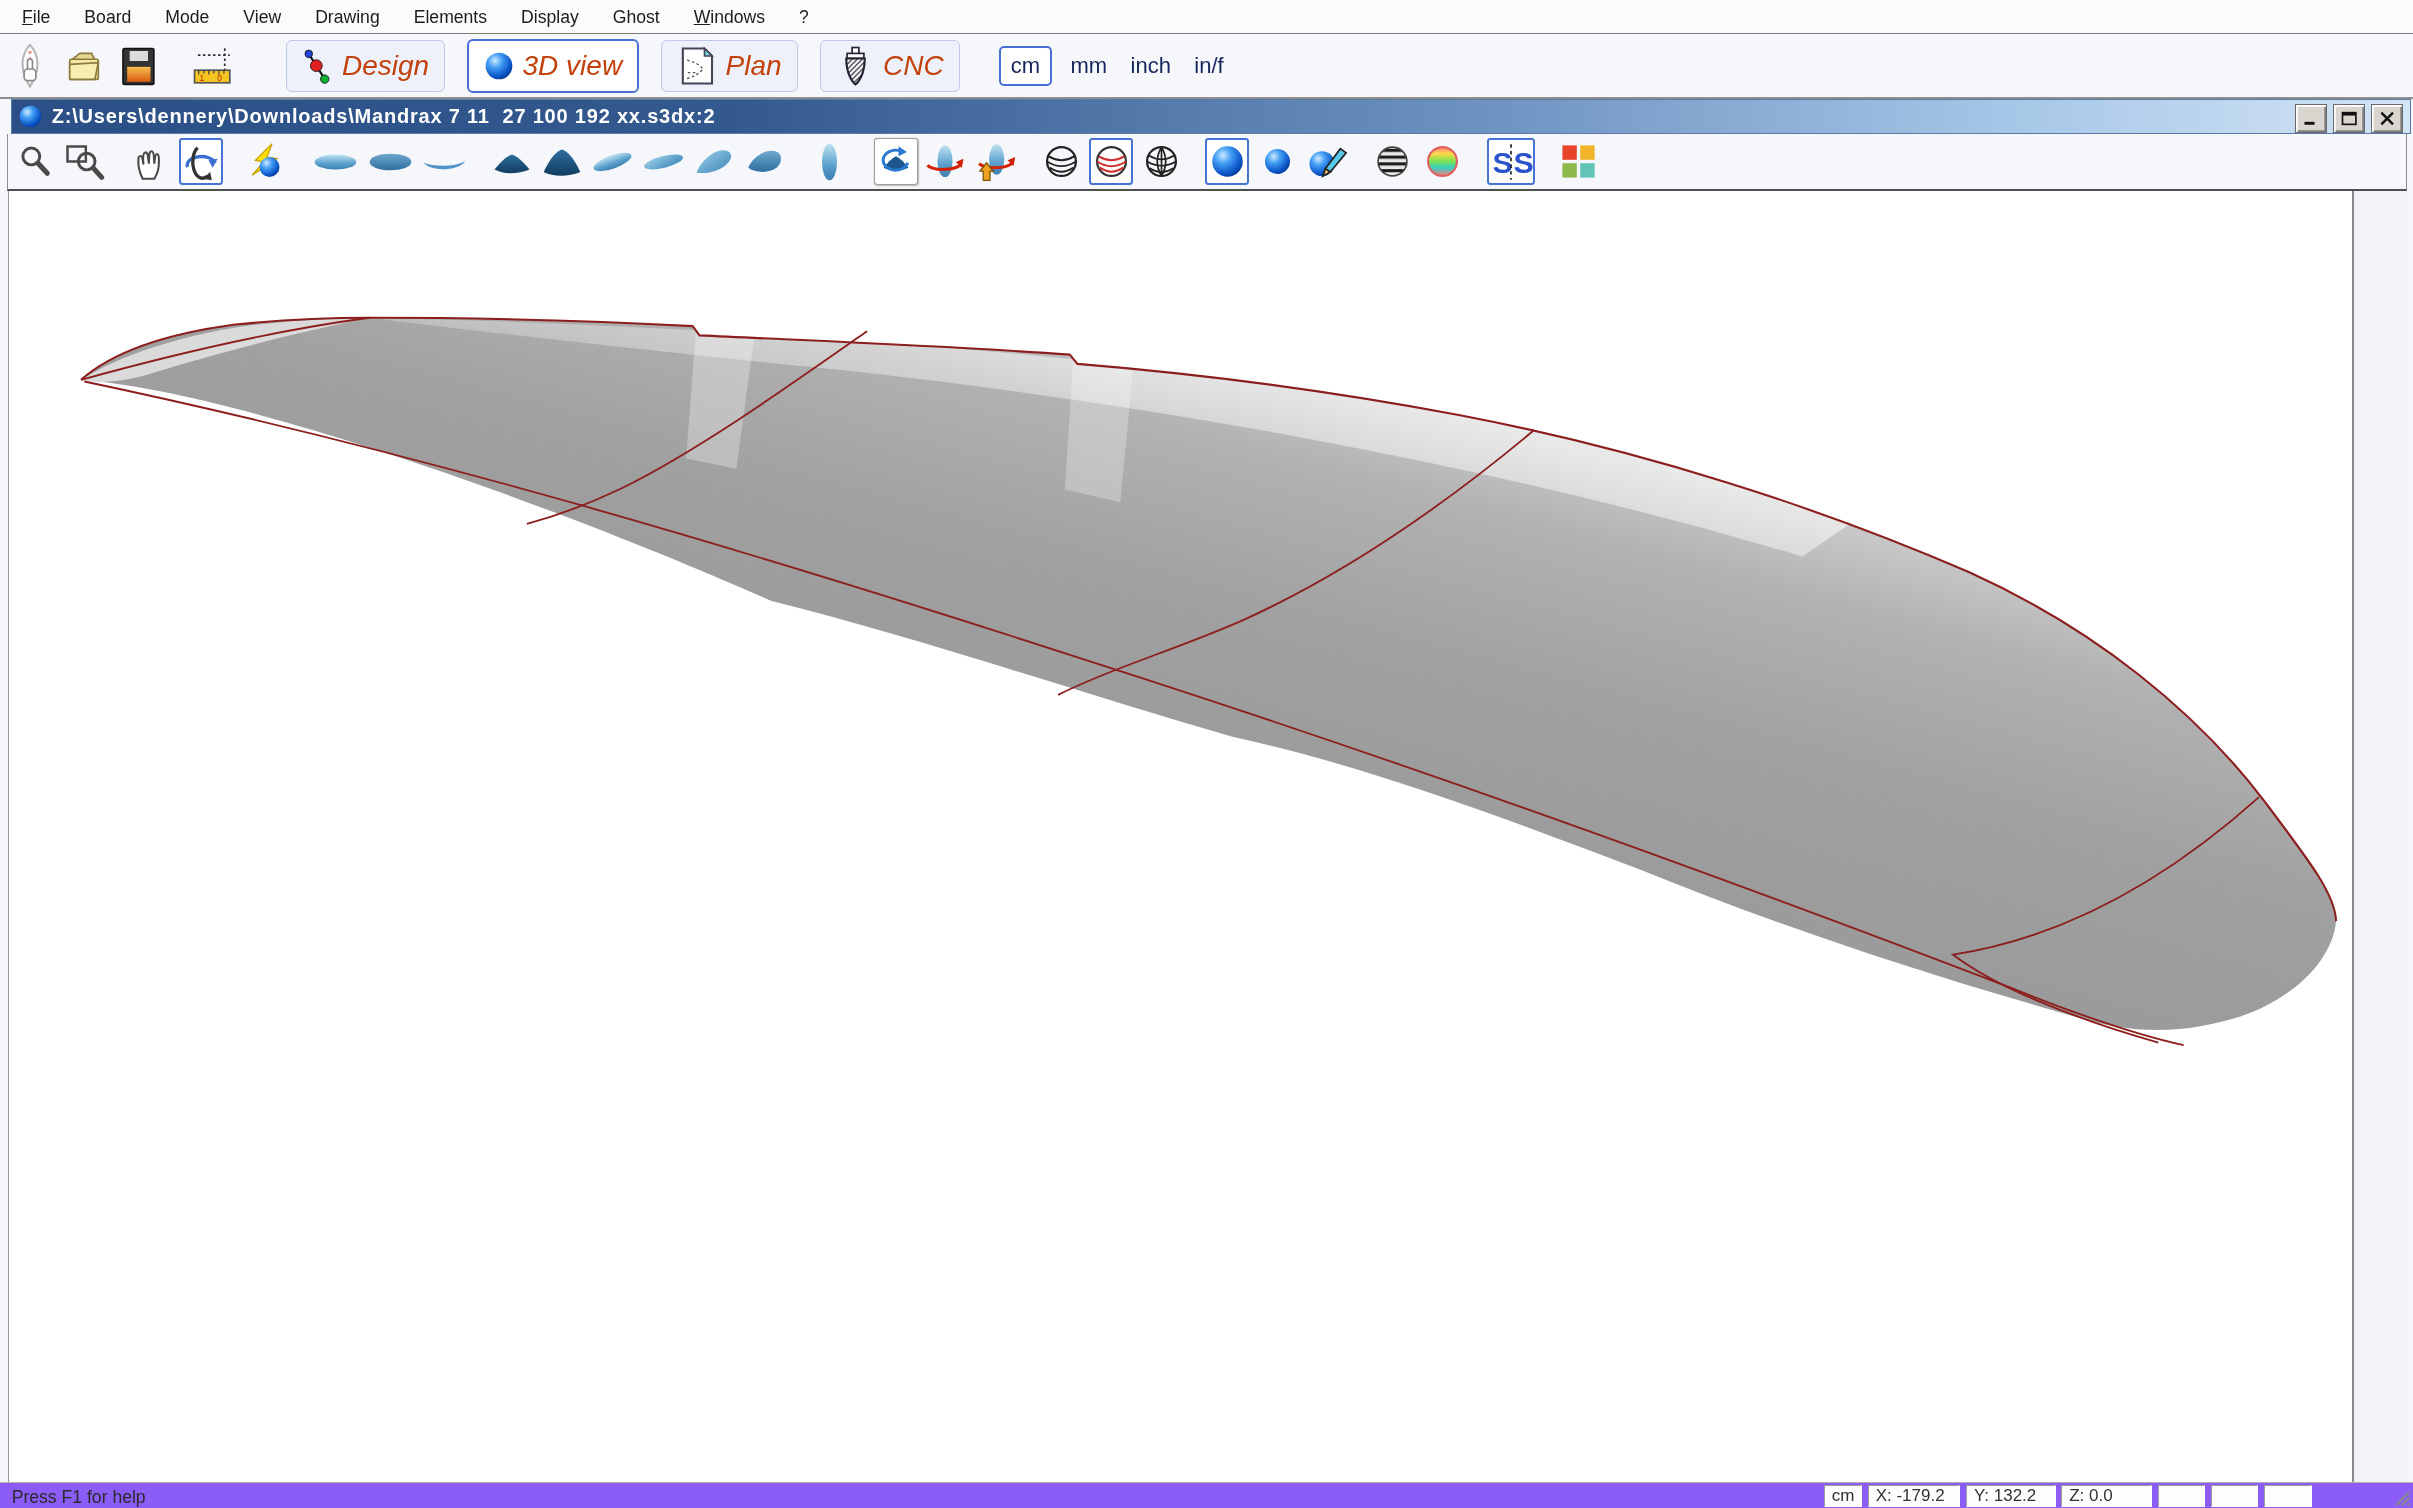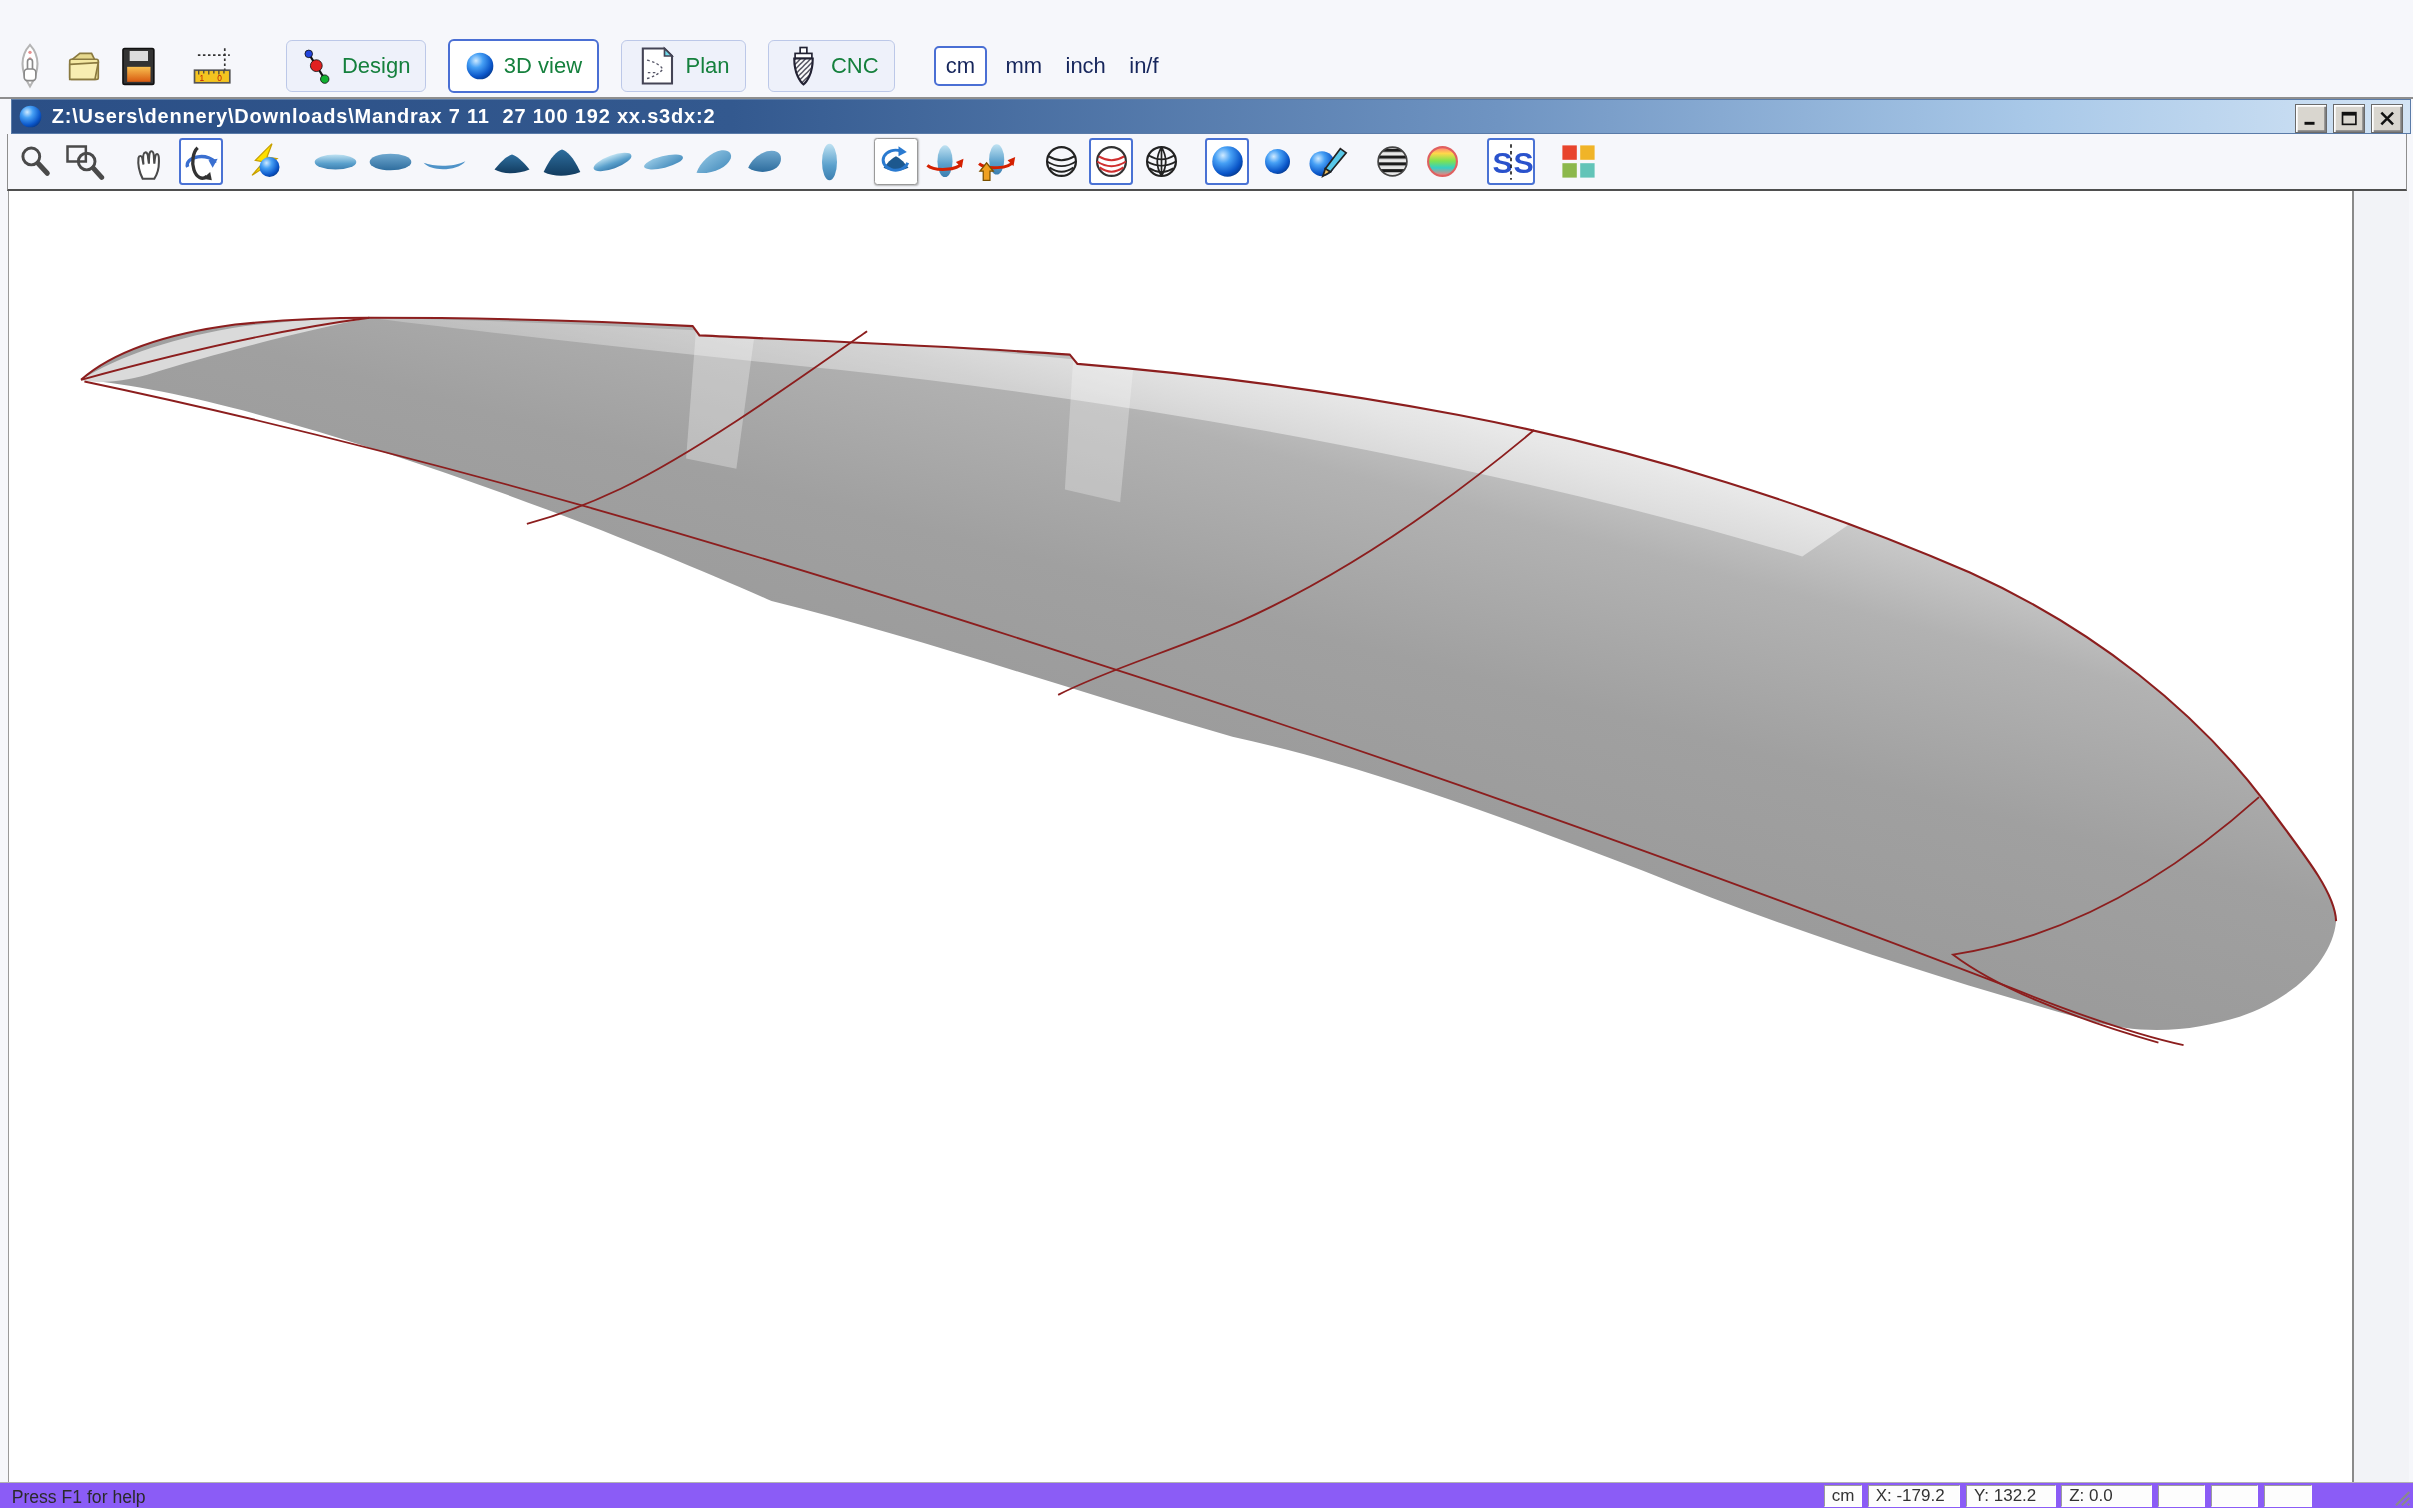--- a/index.html
+++ b/index.html
@@ -11,21 +11,21 @@
            border-bottom:1.7px solid #7e7e7e;display:flex;align-items:center;padding-left:5px;box-sizing:border-box;}
   .menu-item{font-size:17.6px;color:#1c1c1c;padding:0 17px;line-height:32px;cursor:default;}
   .menu-item u{text-decoration:underline;}
 
   
   #toolbar1{position:absolute;left:0;top:35px;width:2413px;height:64px;background:#f6f7fb;
             border-bottom:2.5px solid #8e8e8e;display:flex;align-items:center;box-sizing:border-box;}
   .t1icon{width:47px;height:50px;display:flex;align-items:center;justify-content:center;margin-left:6.7px;}
   .mode-btn{height:50px;display:flex;align-items:center;gap:8.4px;padding:0 15px;margin-left:22px;
             border:1.7px solid #bcc8e8;border-radius:5.9px;background:#eef1fa;}
-  .mode-btn .lbl{font-size:22px;color:#15803d;}
+  .mode-btn .lbl{font-size:28px;color:#c2410c;font-style:italic;}
   .mode-btn.active{border:2.5px solid #4a6fd4;background:#ffffff;}
   .units{display:flex;align-items:center;margin-left:39px;gap:3.4px;}
   .unit{font-size:22px;color:#16265c;padding:0 10px;}
   .unit-box{border:2.5px solid #4a6fd4;border-radius:5px;background:#fff;padding:5px 8.4px;margin-right:5px;}
   .unit-box .unit{padding:0 1.7px;}
 
   
   #child{position:absolute;left:6.7px;top:99px;width:2400px;height:1383px;}
   #childbar{position:absolute;left:4px;top:0;width:2400px;height:35px;
             background:linear-gradient(90deg,#2b4f86 0%,#33598f 30%,#6f94c2 62%,#a8c8e8 84%,#d3e4f5 100%);
@@ -119,20 +119,32 @@
     </linearGradient>
     <linearGradient id="gHL" x1="1400" y1="380" x2="1320" y2="720" gradientUnits="userSpaceOnUse">
       <stop offset="0%" stop-color="#ffffff" stop-opacity="0.65"></stop>
       <stop offset="100%" stop-color="#ffffff" stop-opacity="0"></stop>
     </linearGradient>
   </defs>
 </svg>
 
 <div id="app">
 
+  <div id="menubar">
+    <span class="menu-item"><u>F</u>ile</span>
+    <span class="menu-item">Board</span>
+    <span class="menu-item">Mode</span>
+    <span class="menu-item">View</span>
+    <span class="menu-item">Drawing</span>
+    <span class="menu-item">Elements</span>
+    <span class="menu-item">Display</span>
+    <span class="menu-item">Ghost</span>
+    <span class="menu-item"><u>W</u>indows</span>
+    <span class="menu-item">?</span>
+  </div>
 
   <div id="toolbar1">
     <span class="t1icon">
       <svg width="40" height="49" viewBox="0 0 48 58">
         <path d="M24 3 C36 16 36 34 24 53 C12 34 12 16 24 3 Z" fill="#ffffff" stroke="#b4b4b4" stroke-width="2.5"></path>
         <circle cx="24" cy="12" r="2" fill="#e89090"></circle>
           <circle cx="24" cy="20" r="2" fill="#e89090"></circle>
         <rect x="21" y="20" width="6" height="14" rx="3" fill="#fff" stroke="#8a8a8a" stroke-width="2"></rect>
         <rect x="17" y="32" width="14" height="14" rx="4" fill="#fff" stroke="#8a8a8a" stroke-width="2"></rect>
       </svg>

